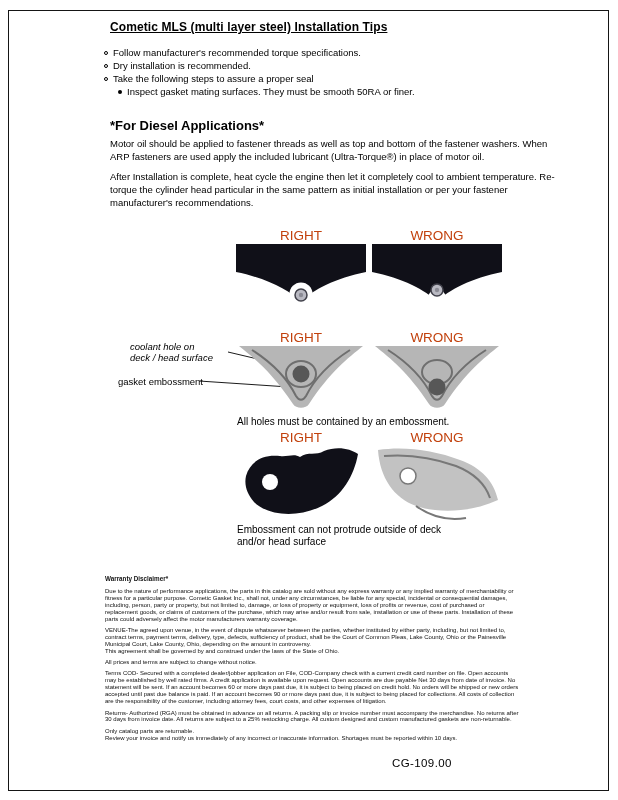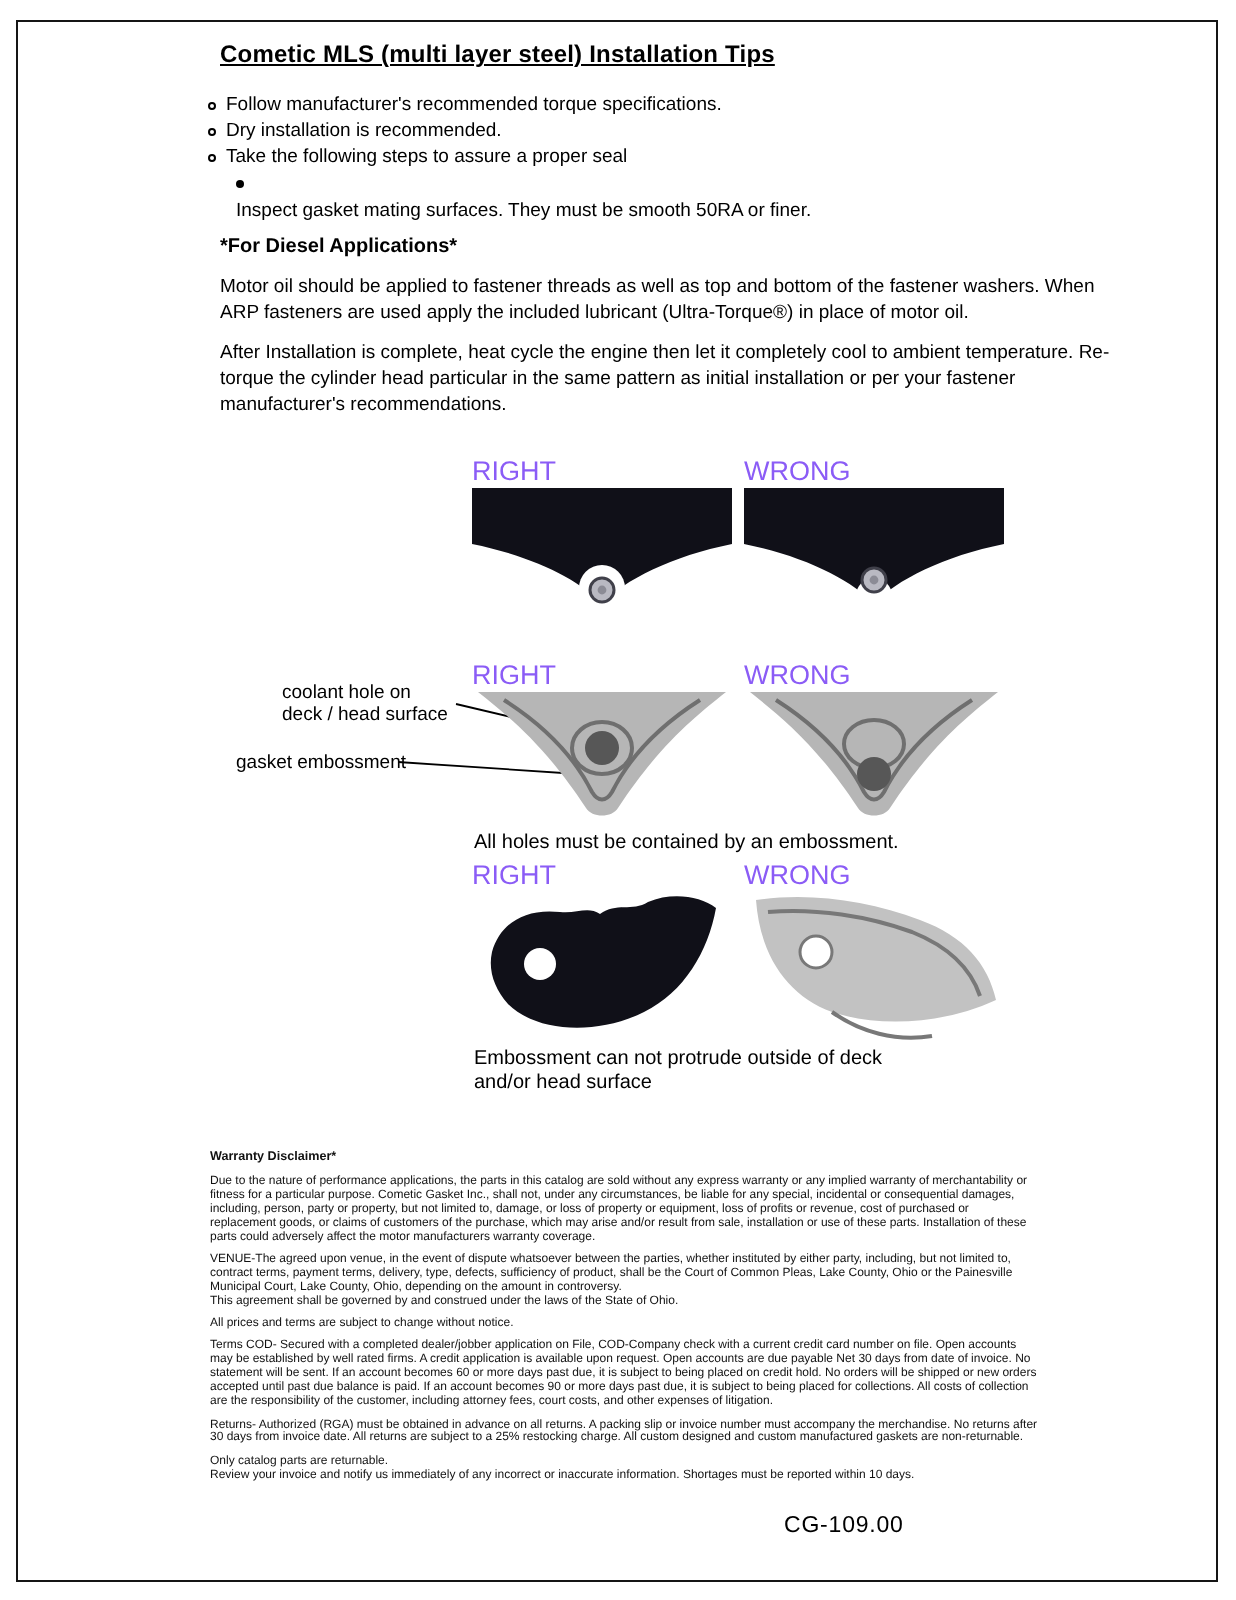--- a/index.html
+++ b/index.html
@@ -7,27 +7,27 @@
   body { width:618px; height:800px; font-family:"Liberation Sans", sans-serif; color:#000; }
   .page { position:relative; width:618px; height:800px; background:#fff; overflow:hidden; }
   .frame { position:absolute; left:8px; top:10px; width:601px; height:781px; border:1.3px solid #151515; }
   .abs { position:absolute; }
   .title { left:110px; top:20px; font-size:12px; font-weight:bold; text-decoration:underline; letter-spacing:0.1px; }
   .tips { left:104px; top:46px; width:480px; font-size:9.5px; }
   .tip { display:flex; gap:5px; line-height:13px; }
   .tip .mk { flex:0 0 auto; width:4px; height:4px; border-radius:50%; margin-top:4.5px; }
   .mk.open { border:1px solid #000; }
   .mk.fill { background:#000; }
-  .tip.sub { margin-left:14px;flex-direction:column; }
-  .h2 { left:110px; top:118px; font-size:10px; font-weight:bold;text-align:center; }
+  .tip.sub { margin-left:14px; }
+  .h2 { left:110px; top:118px; font-size:13px; font-weight:bold;text-align:center; }
   .para { left:110px; width:450px; font-size:9.5px; line-height:13px; }
   .p1 { top:137px; }
   .p2 { top:170px; }
   .note { left:110px; top:210px; font-size:9.5px; }
-  .figlabel { width:130px; text-align:left; font-size:13.5px; color:#8b5cf6; }
+  .figlabel { width:130px; text-align:center; font-size:13.5px; color:#c2410c; }
   .cap { font-size:10px; line-height:12px; white-space:pre-line; }
   .leader-label { font-size:9.5px; line-height:11px; white-space:pre-line; }
   .legal { left:105px; top:576px; width:414px; font-size:6px; line-height:6.9px; color:#111; }
   .legal h3 { font-size:6.3px; font-weight:bold; margin-bottom:5px; }
   .legal p { margin-bottom:4.5px; white-space:pre-line; }
   .legal p.tight { margin-bottom:0.5px; }
   .footer { left:392px; top:757px; font-size:11.5px; letter-spacing:0.4px; }
   svg { display:block; }
 </style>
 </head>
@@ -75,21 +75,21 @@
     <rect x="0" y="0" width="130" height="66" fill="#ffffff"></rect>
     <path d="M0,0 H130 V28 C100,34 76,46 65,58 C54,46 30,34 0,28 Z" fill="#101018"></path>
     <circle cx="65" cy="54" r="9" fill="#ffffff"></circle>
     <circle cx="65" cy="46" r="6" fill="#b9b9c2" stroke="#40404a" stroke-width="1.5"></circle>
     <circle cx="65" cy="46" r="2.2" fill="#8b8b95"></circle>
   </svg>
 
   <div class="abs figlabel" style="left:236px; top:330px;">RIGHT</div>
   <div class="abs figlabel" style="left:372px; top:330px;">WRONG</div>
 
-  <div class="abs leader-label" style="left:141px; top:341px;">coolant hole on
+  <div class="abs leader-label" style="left:130px; top:341px;font-style:italic;">coolant hole on
 deck / head surface</div>
   <div class="abs leader-label" style="left:118px; top:376px;">gasket embossment</div>
 
   <svg class="abs" style="left:100px; top:335px;" width="240" height="70">
     <line x1="128" y1="17" x2="200" y2="34" stroke="#000" stroke-width="0.9"></line>
     <line x1="99" y1="46" x2="189" y2="52" stroke="#000" stroke-width="0.9"></line>
   </svg>
 
   <svg class="abs" style="left:236px; top:346px;" width="130" height="66" viewBox="0 0 130 66">
     <path d="M3,0 H127 C112,12 94,26 73,58 C70,63 60,63 57,58 C36,26 18,12 3,0 Z" fill="#b6b6b6"></path>

